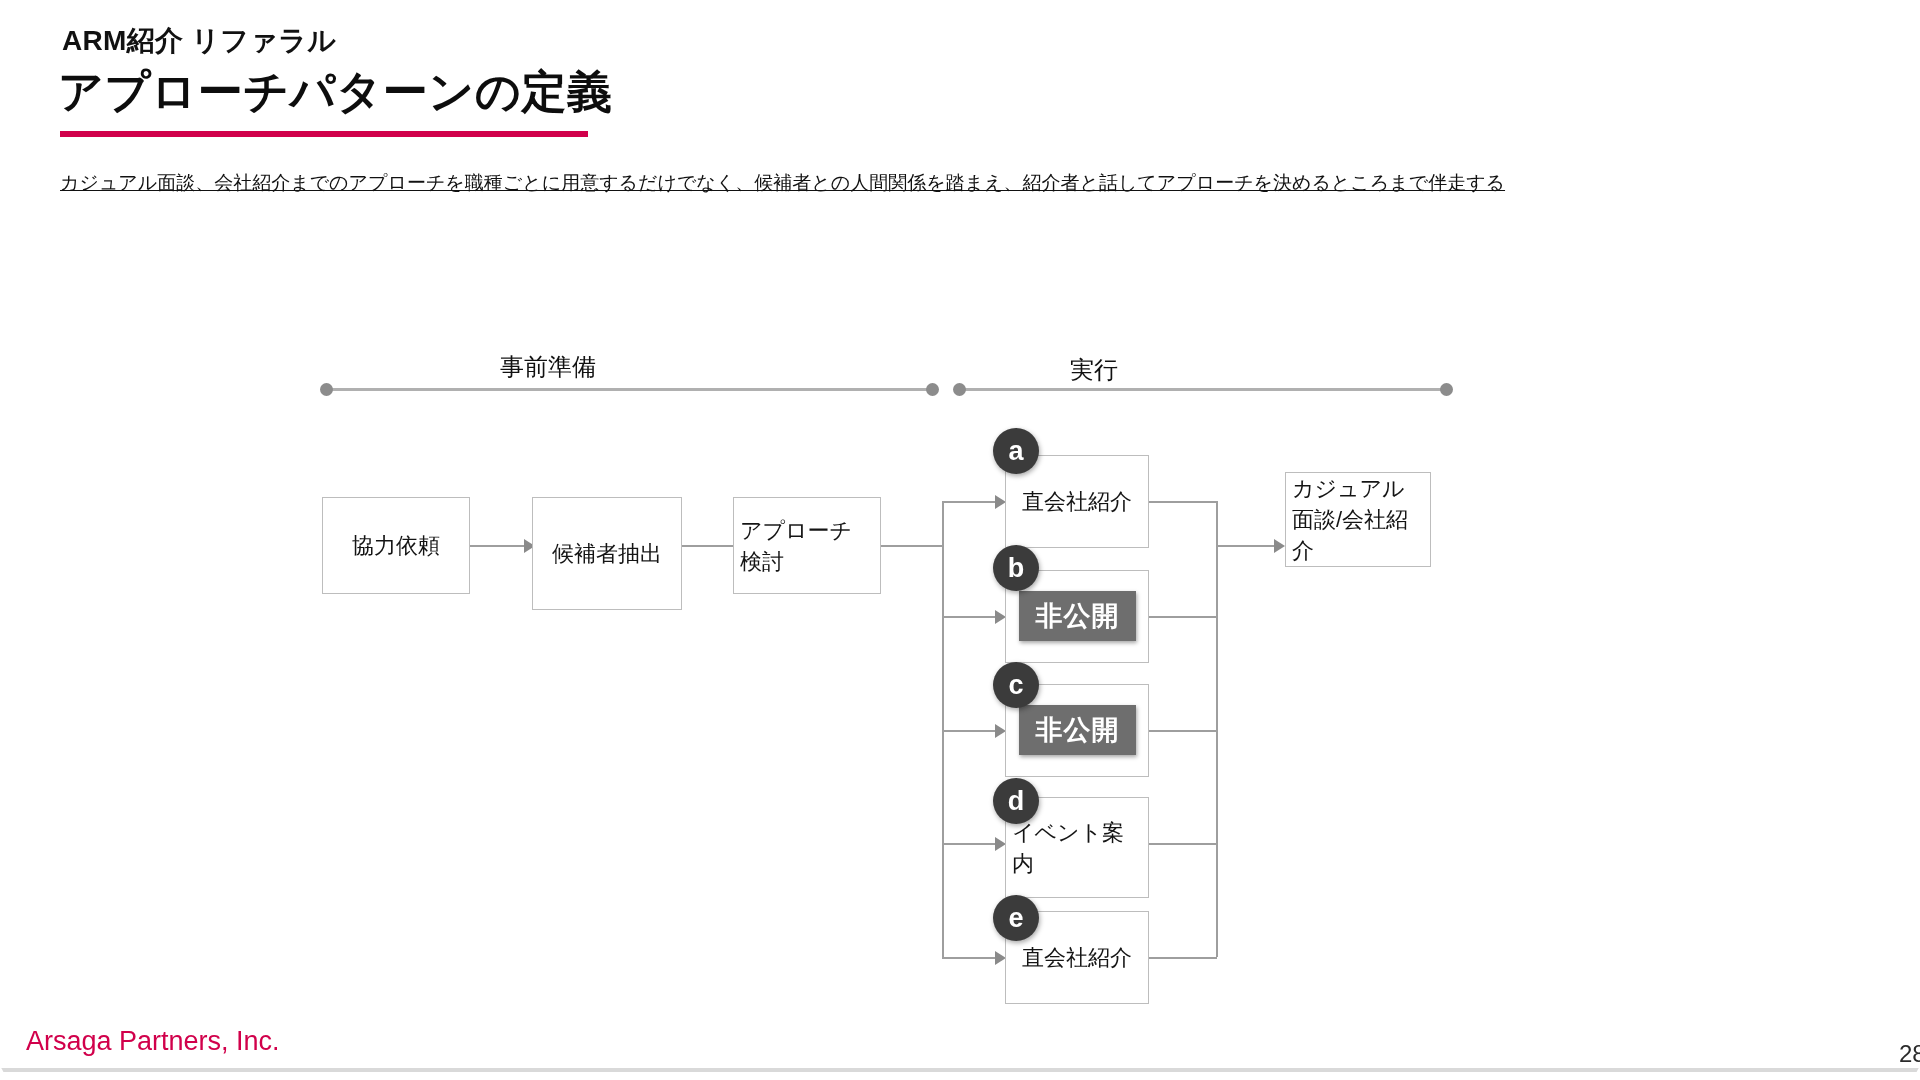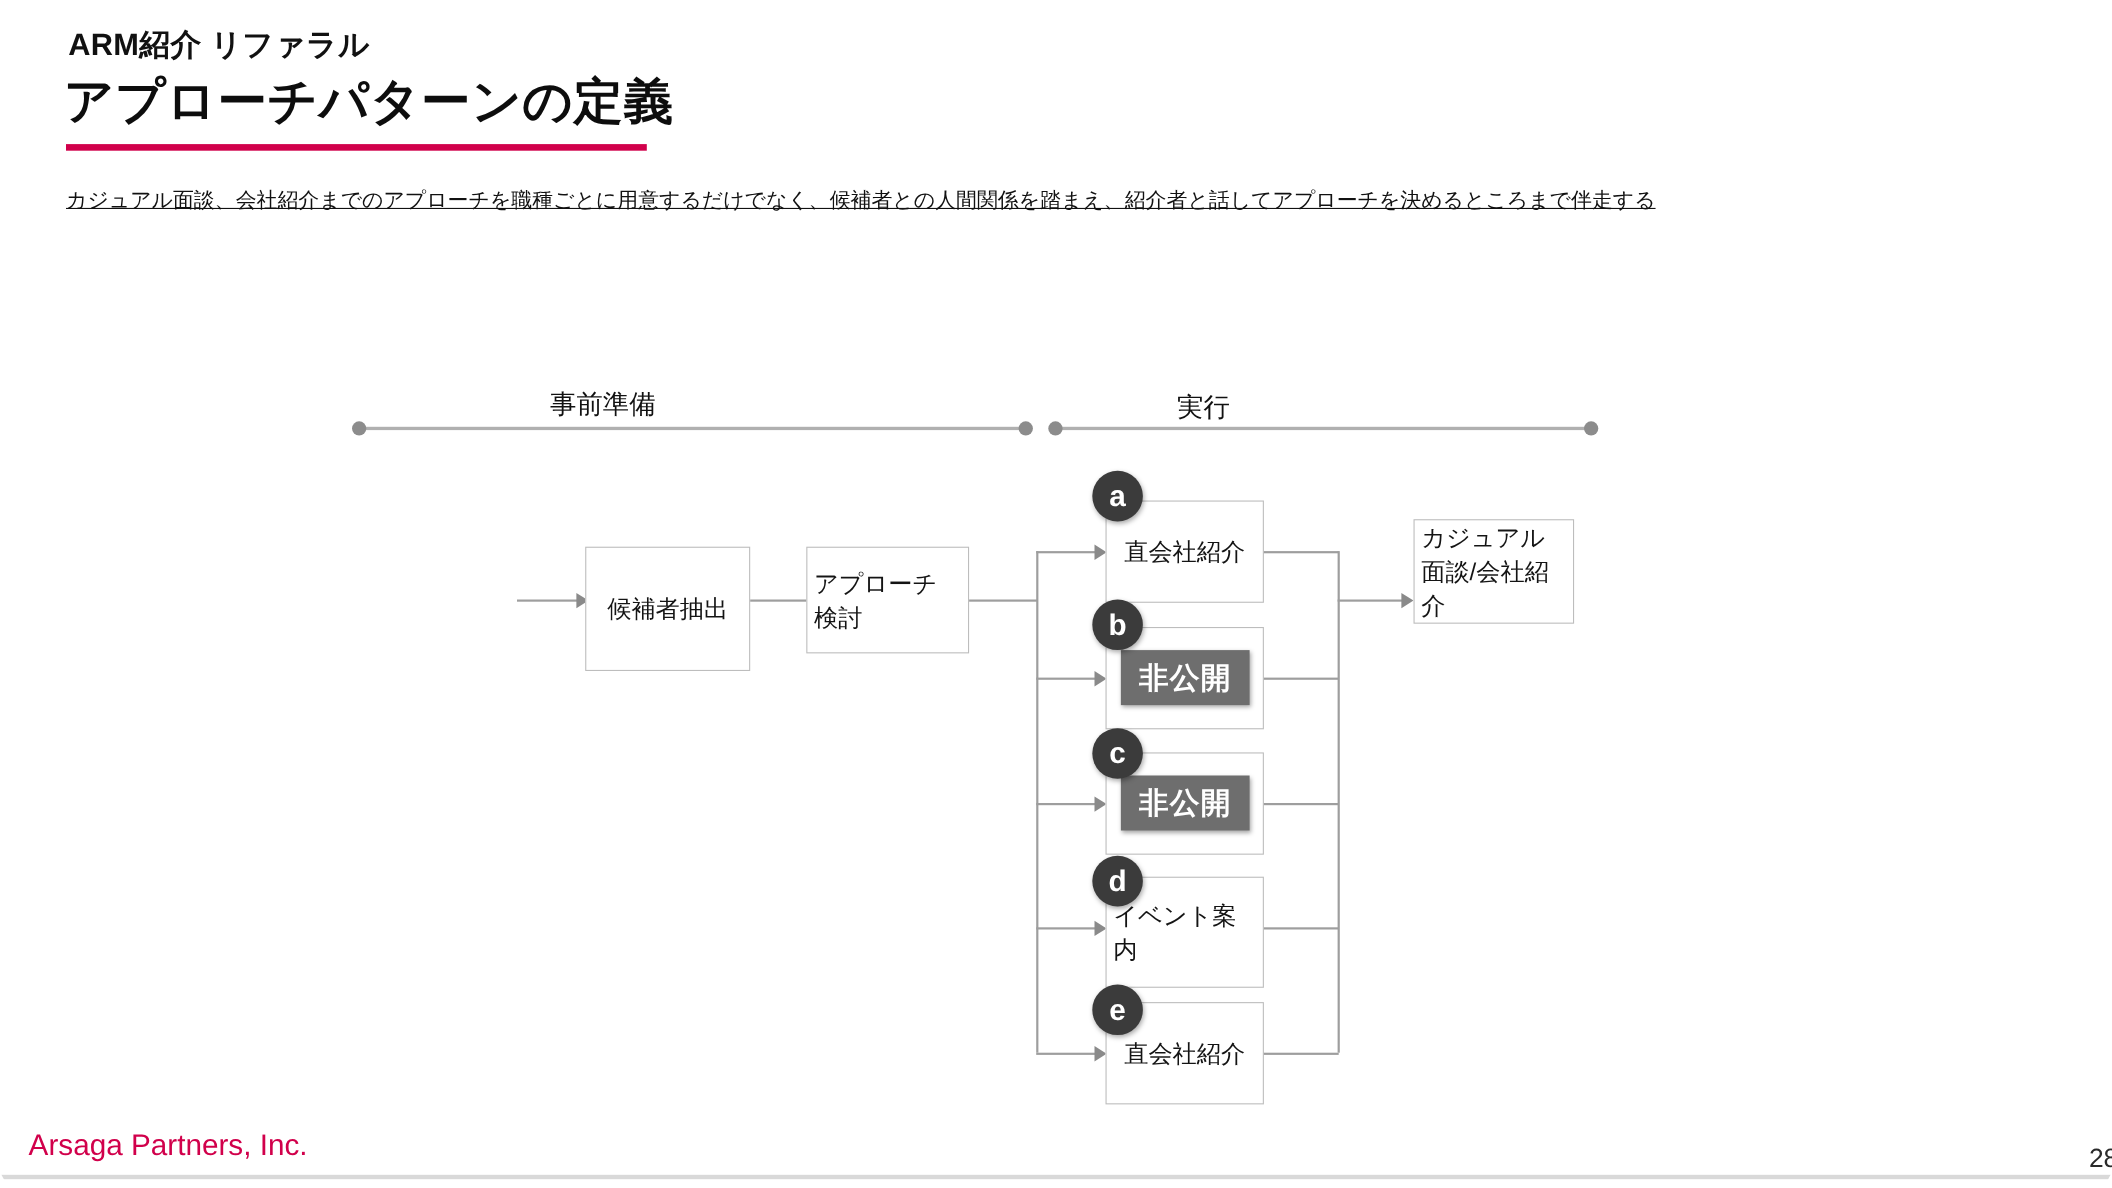--- a/index.html
+++ b/index.html
@@ -200,20 +200,23 @@
     <div class="phase-label" style="left:500px; top:351px; width:260px;">事前準備</div>
     <div class="phase-line" style="left:325px; top:388px; width:610px;"></div>
     <div class="phase-dot" style="left:320px; top:383px;"></div>
     <div class="phase-dot" style="left:926px; top:383px;"></div>
 
     <div class="phase-label" style="left:1070px; top:354px; width:200px;">実行</div>
     <div class="phase-line" style="left:958px; top:388px; width:490px;"></div>
     <div class="phase-dot" style="left:953px; top:383px;"></div>
     <div class="phase-dot" style="left:1440px; top:383px;"></div>
 
+    <div class="node" style="left:322px; top:497px; width:148px; height:97px;">
+      <span>協力依頼</span>
+    </div>
 
     <div class="hline" style="left:470px; top:545px; width:62px;"></div>
     <div class="arrow" style="left:524px; top:539px;"></div>
 
     <div class="node" style="left:532px; top:497px; width:150px; height:113px;">
       <span>候補者抽出</span>
     </div>
 
     <div class="hline" style="left:682px; top:545px; width:62px;"></div>
     <div class="arrow" style="left:736px; top:539px;"></div>

